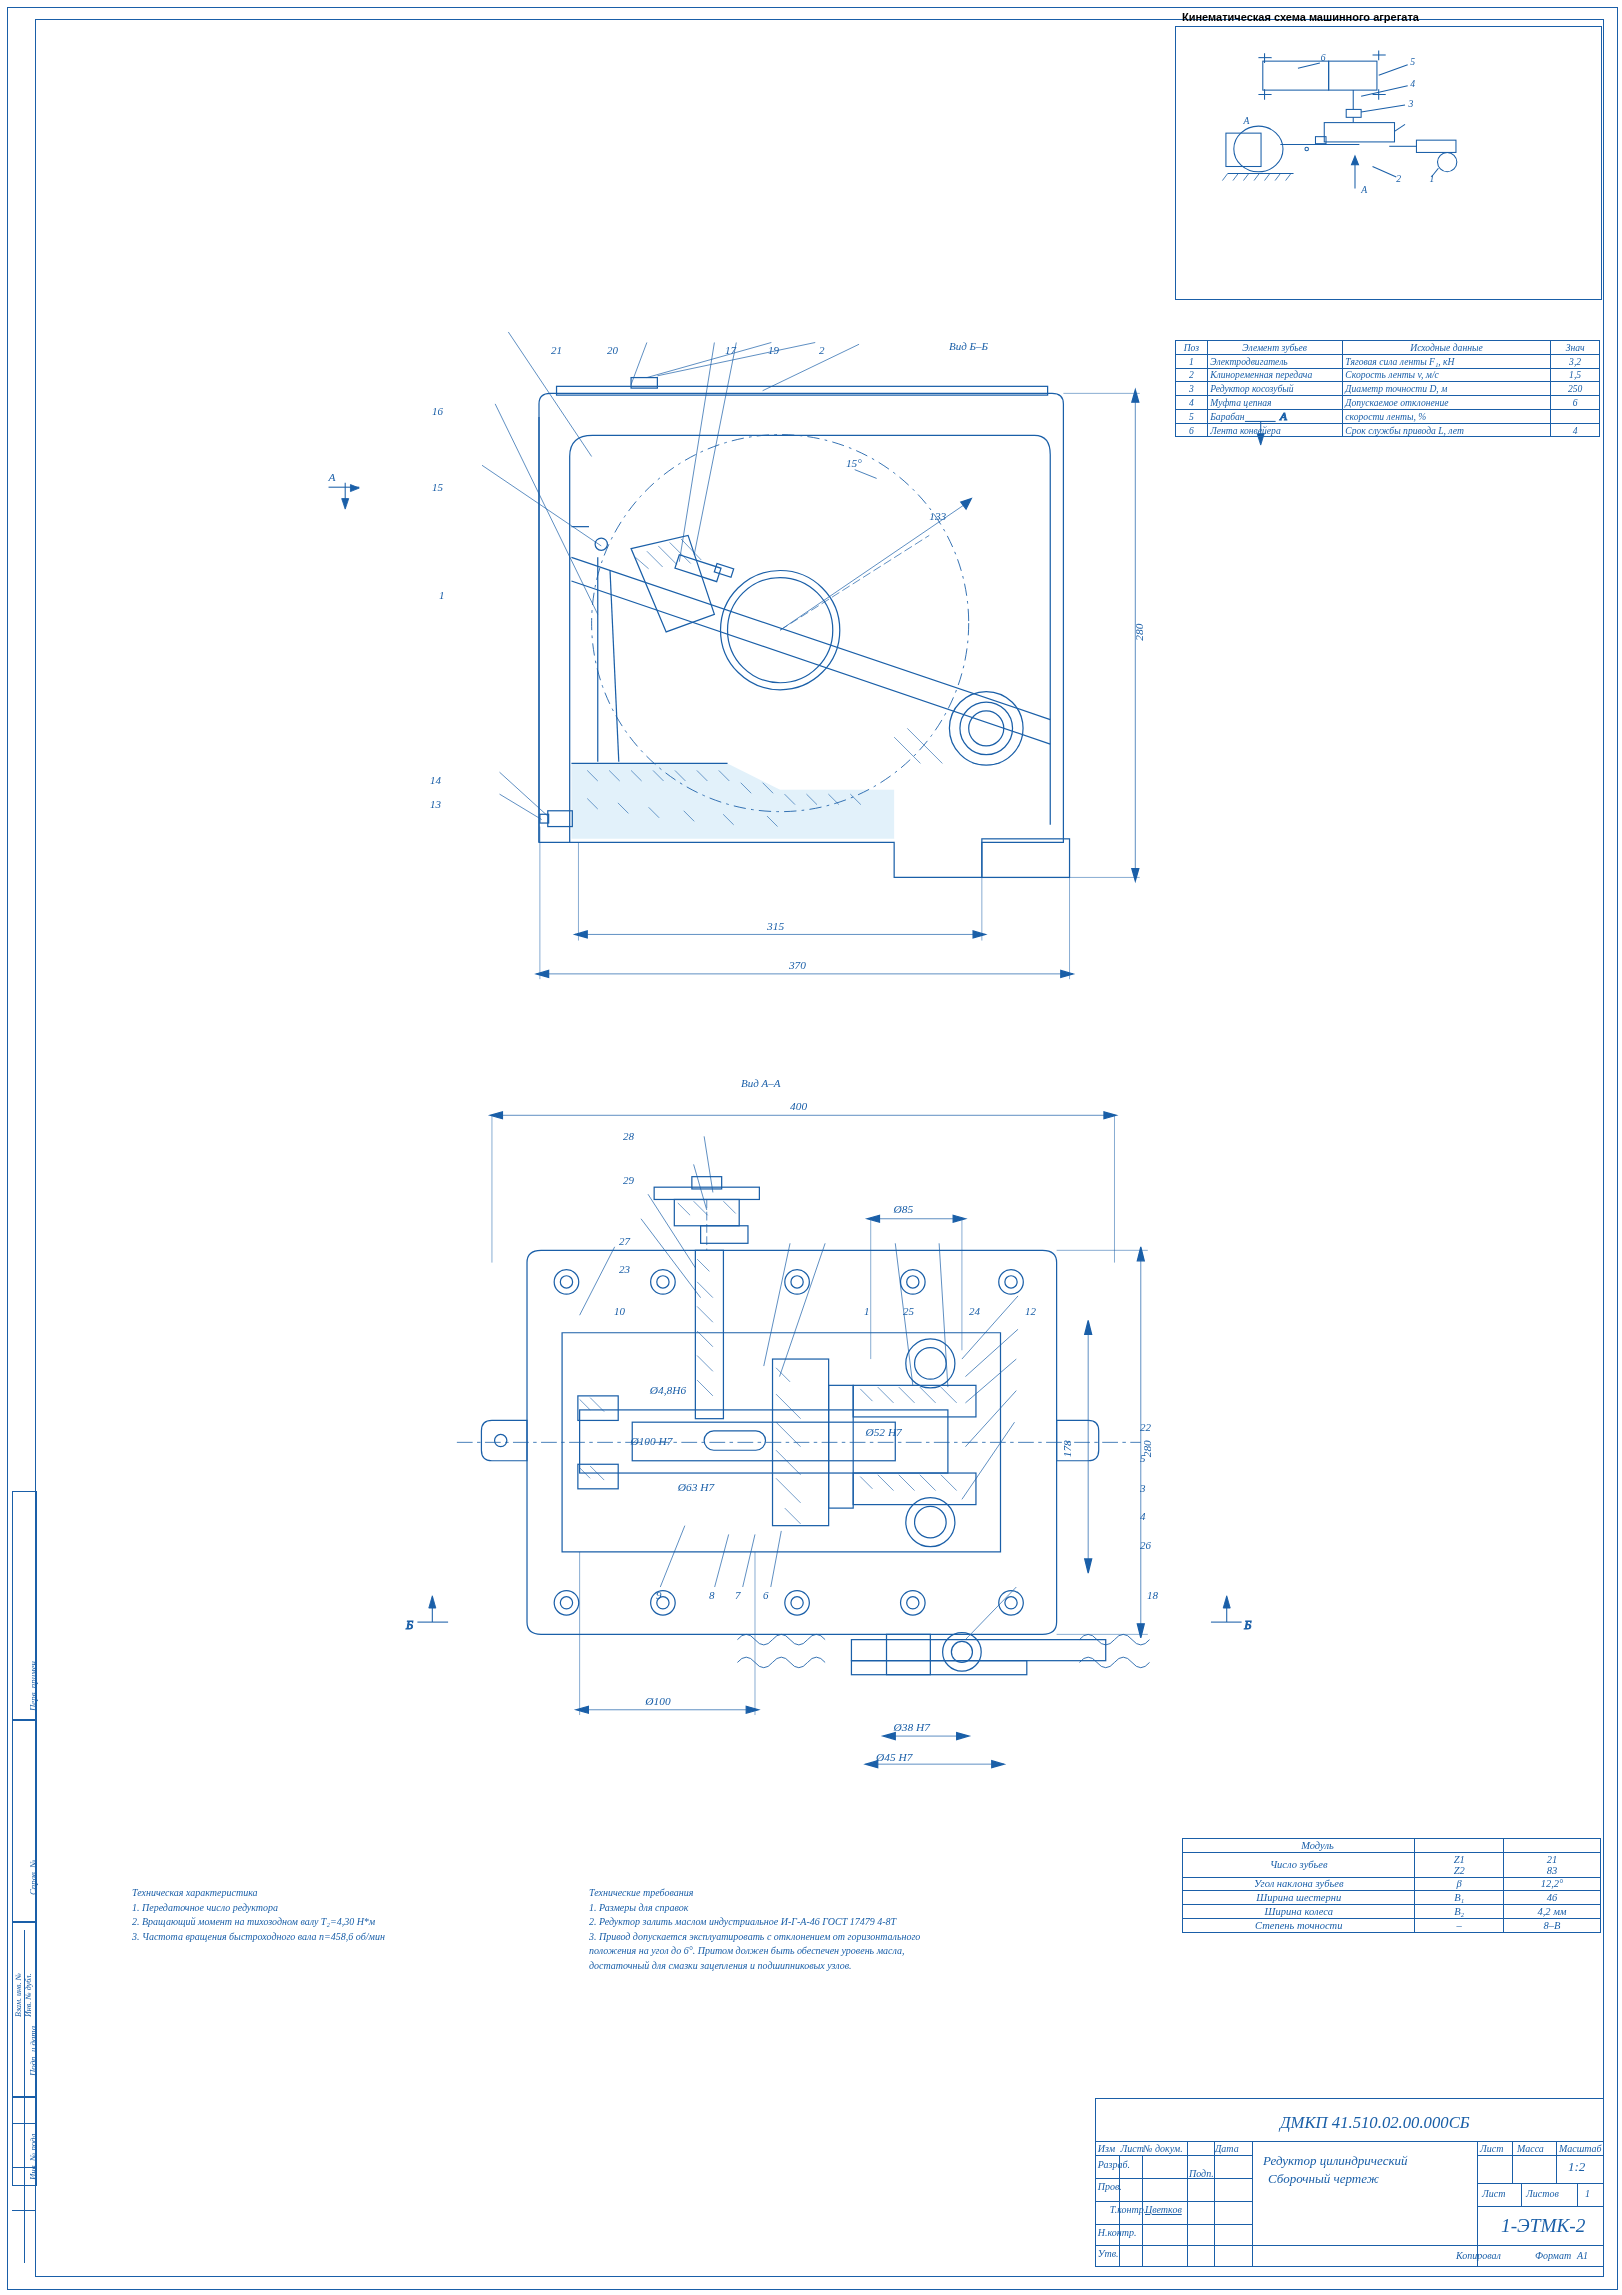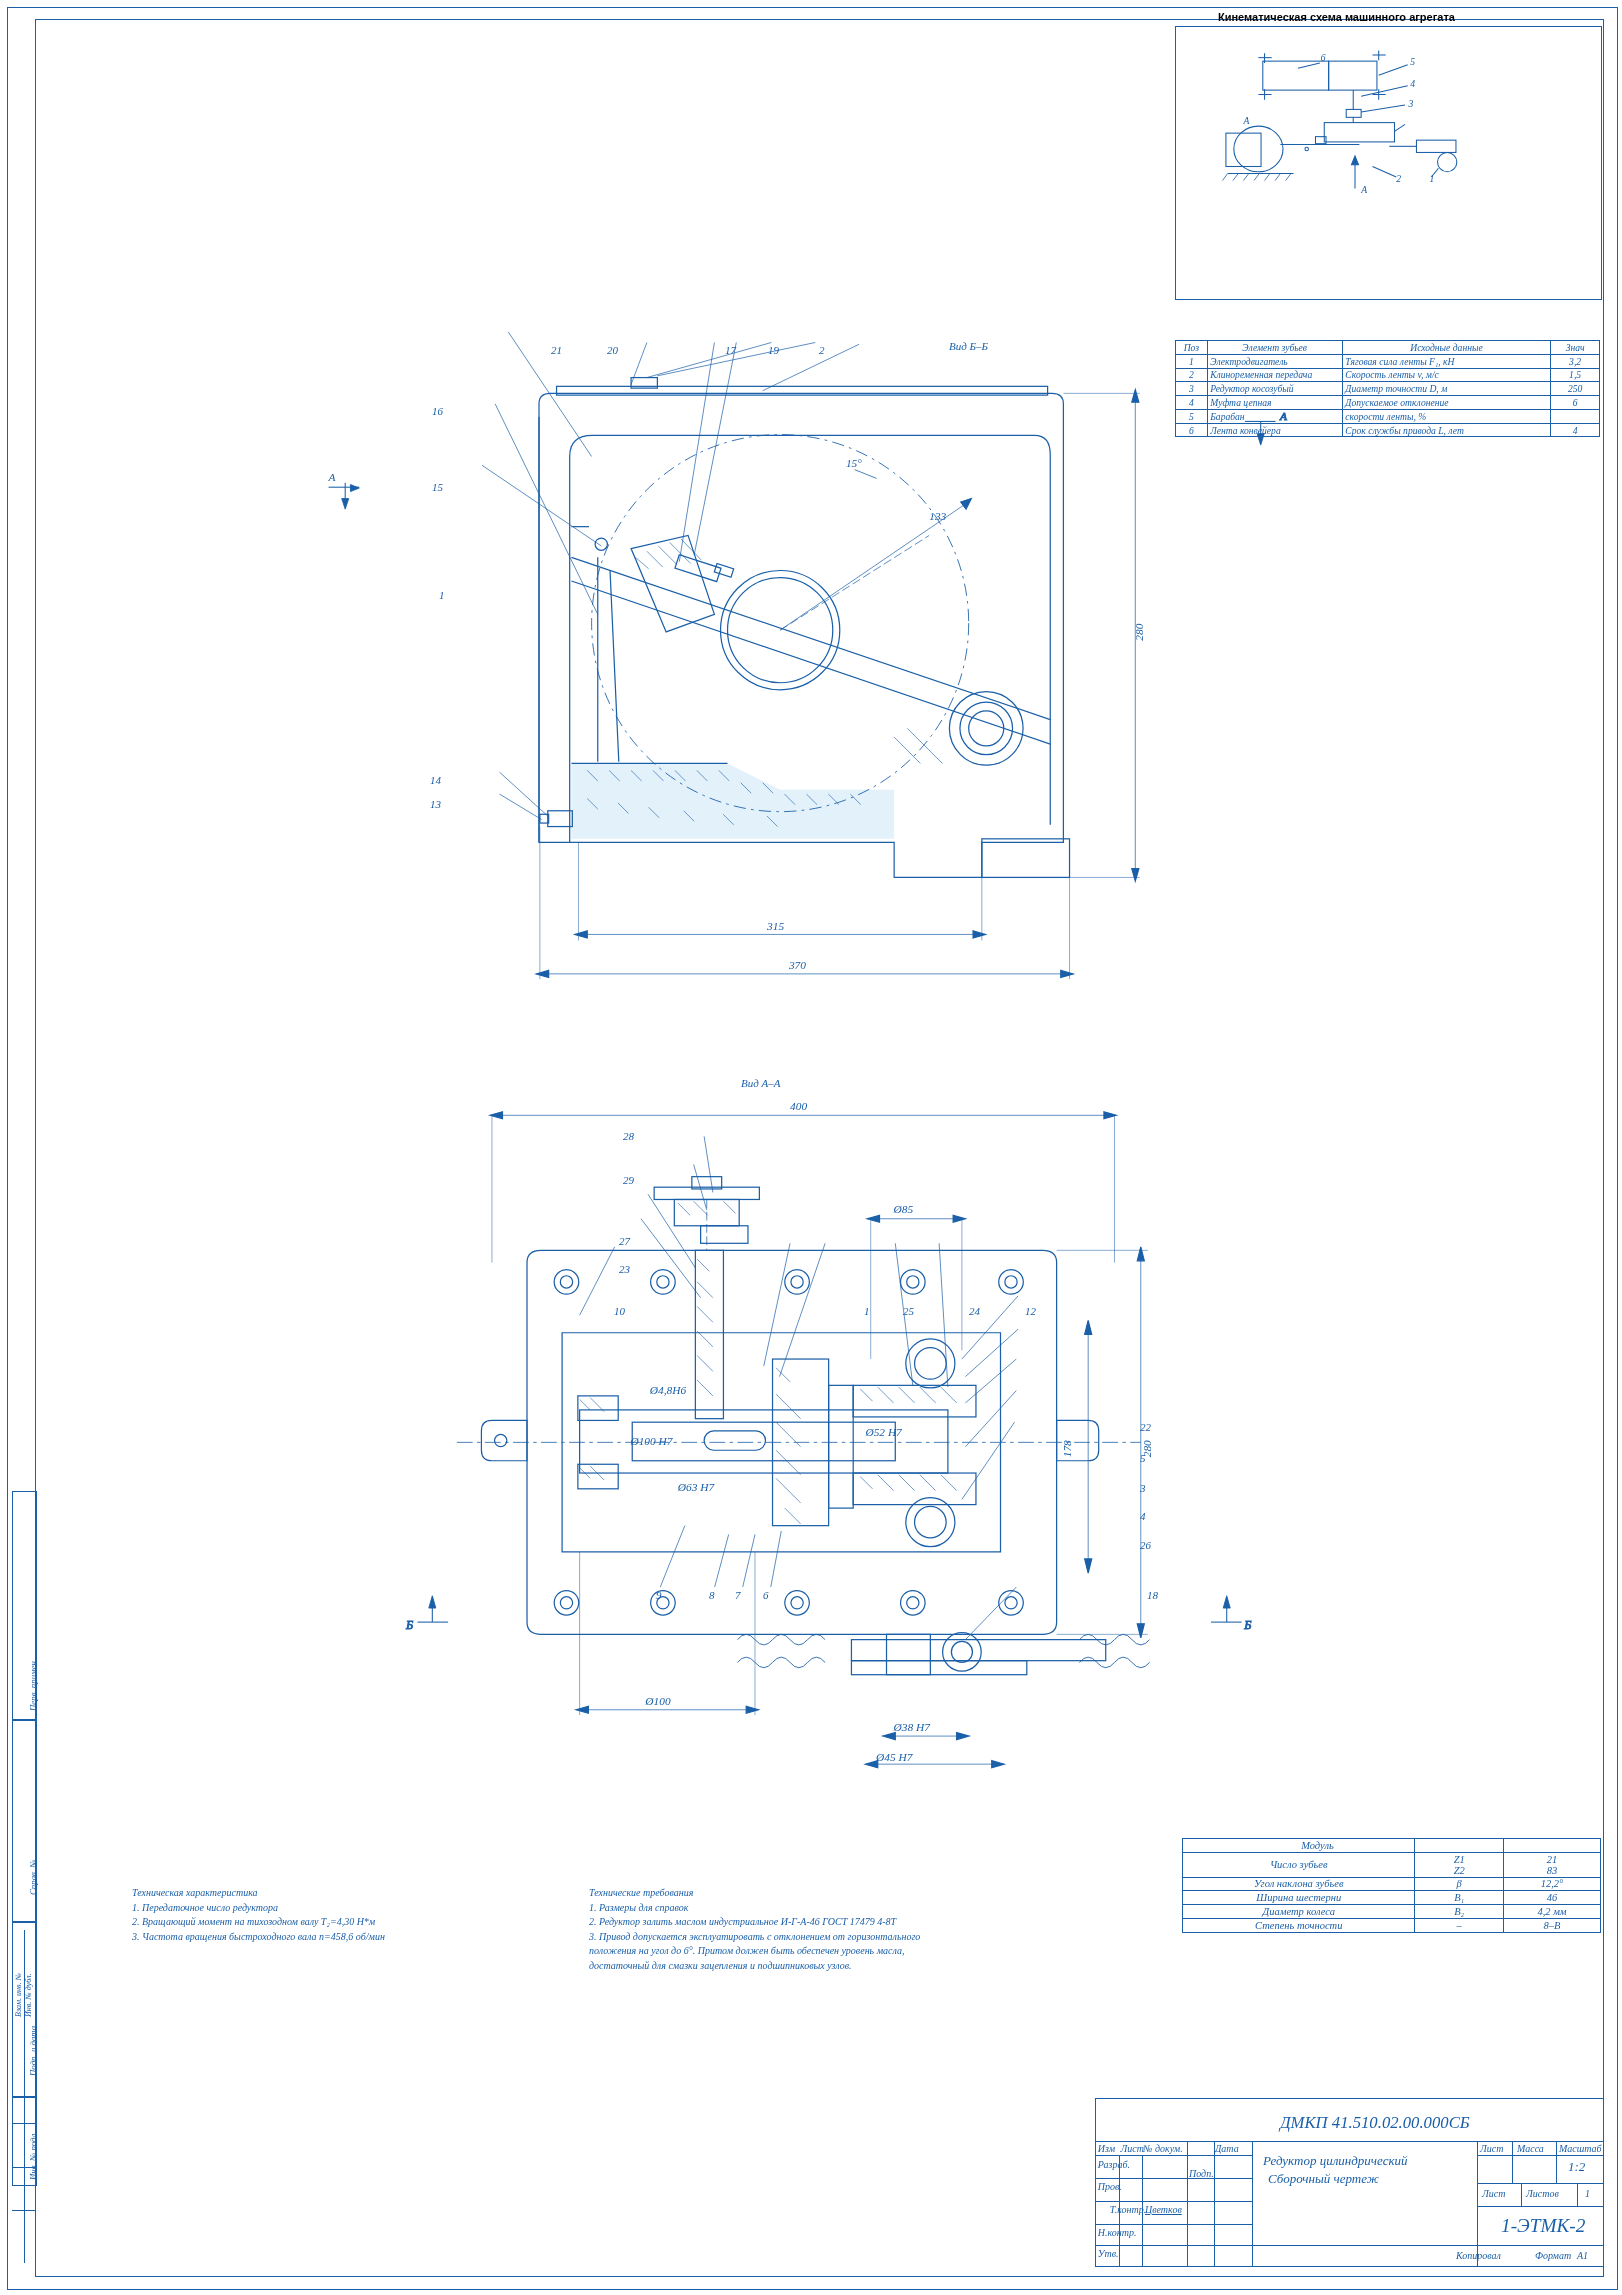--- a/index.html
+++ b/index.html
@@ -12,21 +12,21 @@
   .it{font-style:italic;}
   .line{position:absolute;background:#1a5fa8;}
   .hline{height:0.9px;}
   .vline{width:0.9px;}
   svg{position:absolute;left:0;top:0;overflow:visible;}
   
   .lm{position:absolute;border:0.9px solid #1a5fa8;}
   .lm span{position:absolute;transform:rotate(-90deg);transform-origin:left top;font-size:8.8px;font-style:italic;white-space:nowrap;}
   table.t{position:absolute;border-collapse:collapse;font-size:9.6px;font-style:italic;}
   table.t td,table.t th{border:0.9px solid #1a5fa8;padding:0.9px 2.6px;color:#1a5fa8;font-weight:normal;}
-  .kin-title{position:absolute;font-family:"Liberation Sans",sans-serif;font-weight:bold;font-size:11px;color:#000;margin-left:36px;}
+  .kin-title{position:absolute;font-family:"Liberation Sans",sans-serif;font-weight:bold;font-size:11px;color:#000;}
   .stamp{position:absolute;border:0.9px solid #1a5fa8;}
   .sm{font-size:10px;}
   .note{position:absolute;font-size:10px;font-style:italic;line-height:1.45;color:#1a5fa8;}
   .lead{font-size:11px;font-style:italic;}
 </style>
 </head>
 <body>
 
 <div class="sheet">
 
@@ -569,21 +569,21 @@
         <td style="text-align:center;">Угол наклона зубьев</td>
         <td style="text-align:center;">β</td>
         <td style="text-align:center;">12,2°</td>
       </tr>
       <tr>
         <td style="text-align:center;">Ширина шестерни</td>
         <td style="text-align:center;">B₁</td>
         <td style="text-align:center;">46</td>
       </tr>
       <tr>
-        <td style="text-align:center;">Диаметр колеса</td>
+        <td style="text-align:center;">Ширина колеса</td>
         <td style="text-align:center;">B₂</td>
         <td style="text-align:center;">4,2 мм</td>
       </tr>
       <tr>
         <td style="text-align:center;">Степень точности</td>
         <td style="text-align:center;">–</td>
         <td style="text-align:center;">8–В</td>
       </tr>
     </tbody>
   </table>

